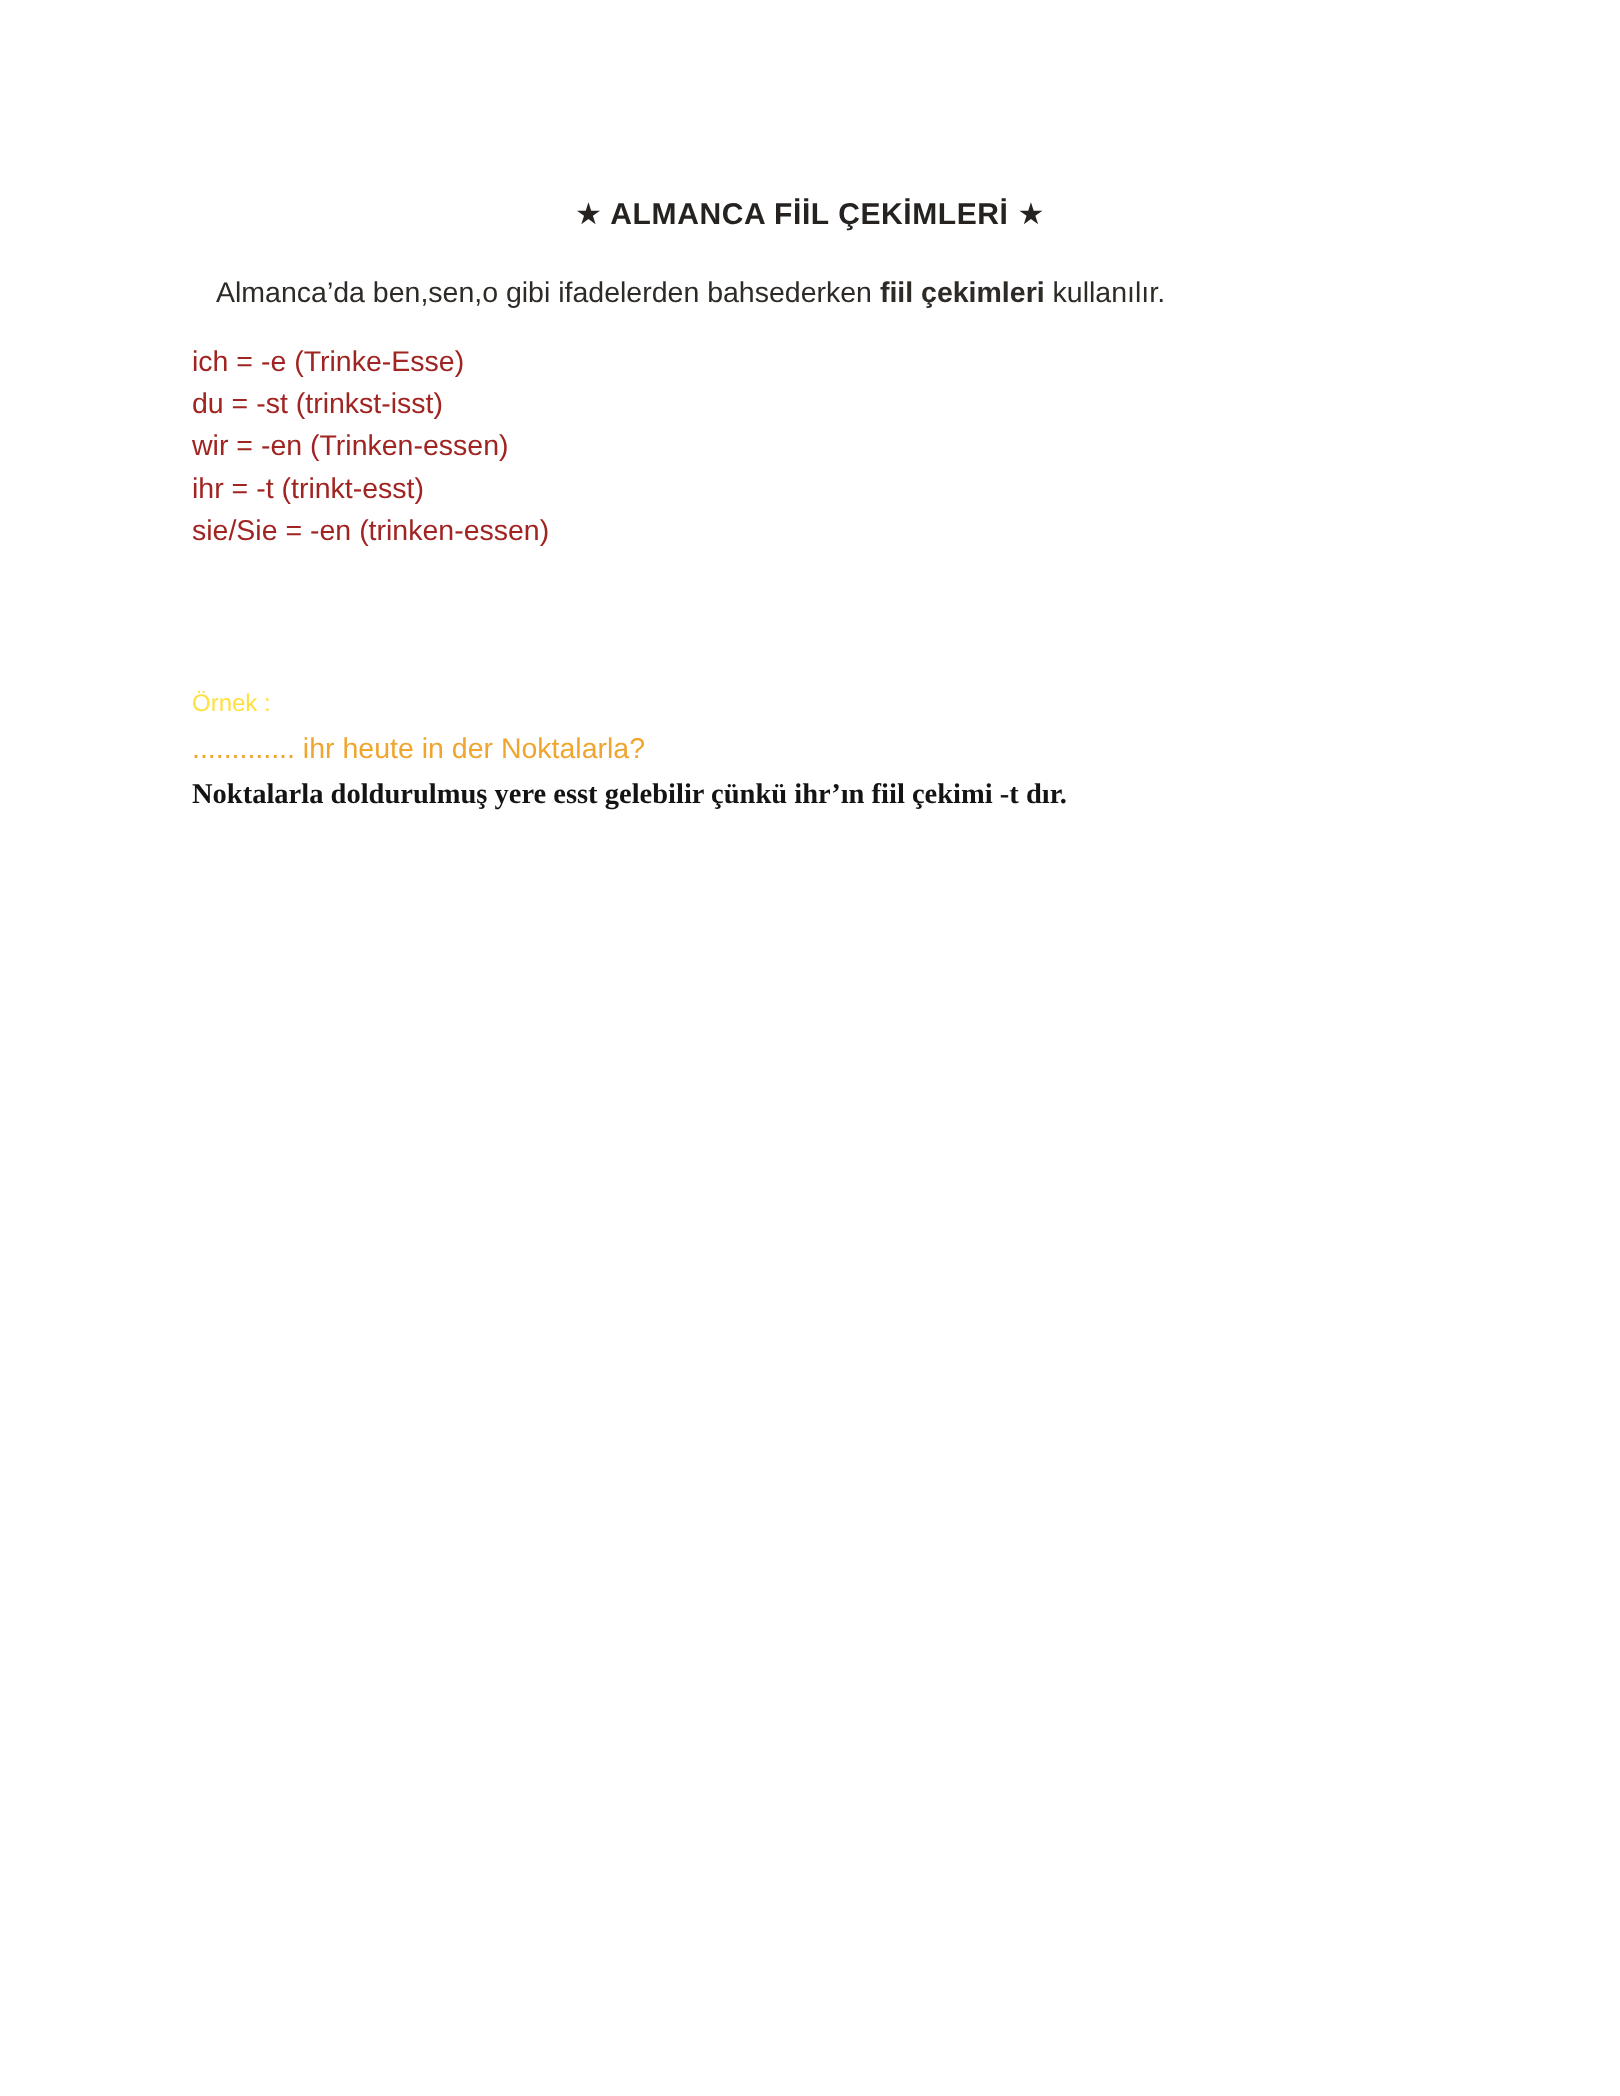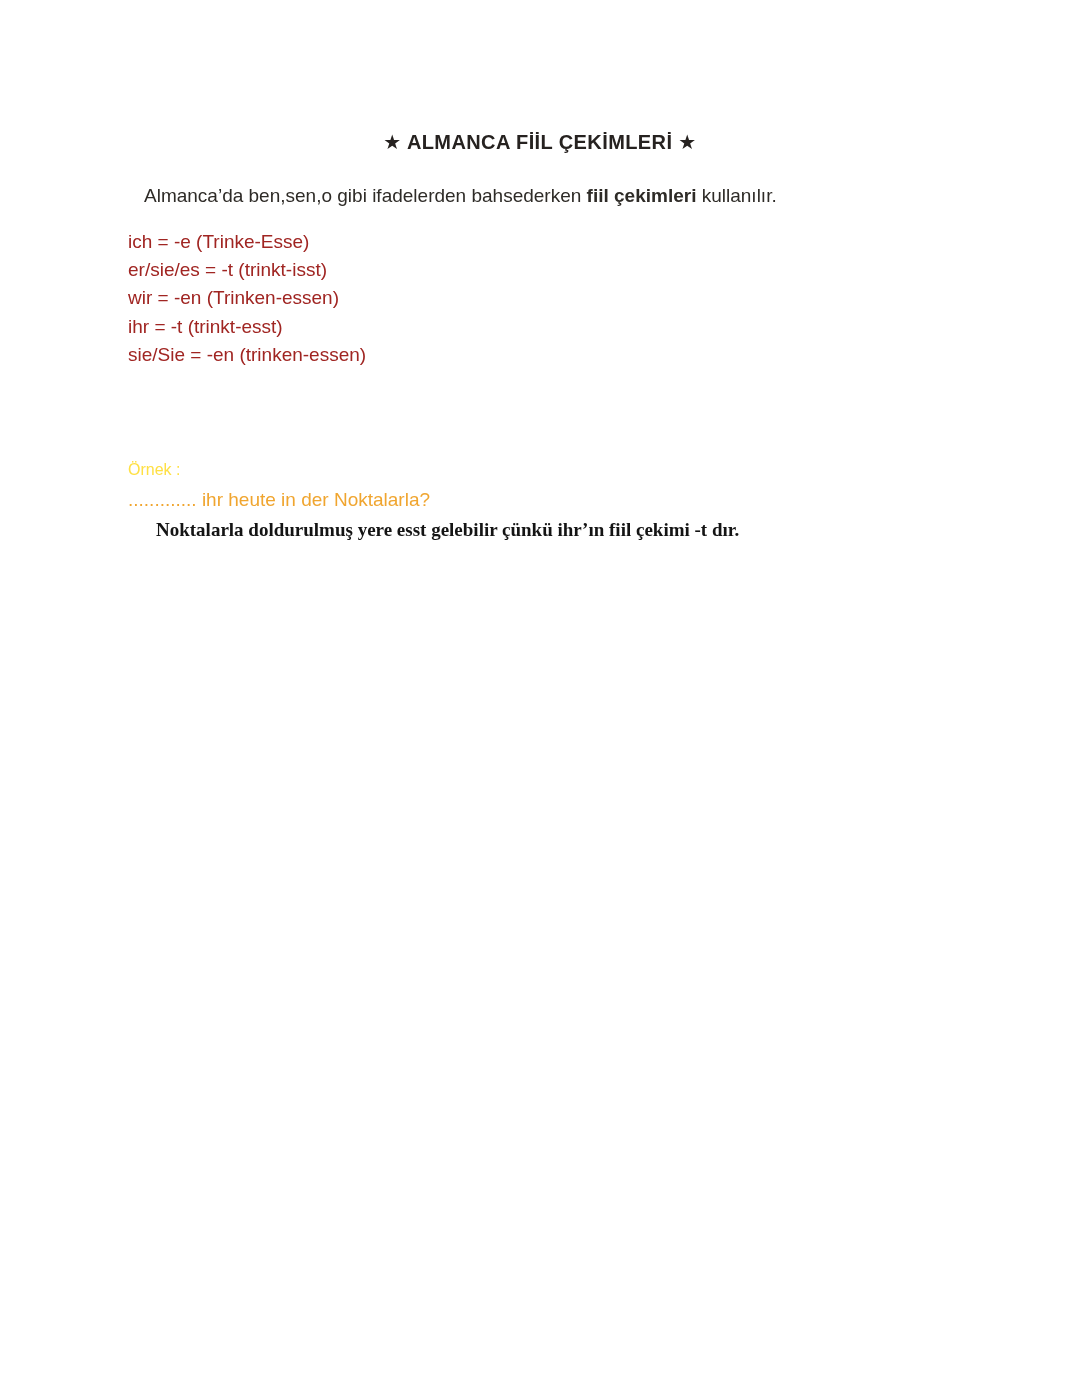--- a/index.html
+++ b/index.html
@@ -61,35 +61,34 @@
     color: #f0a52f;
   }
   .example-explanation {
     position: absolute;
     top: 519px;
     left: 128px;
     font-family: "Liberation Serif", "DejaVu Serif", serif;
     font-size: 19px;
     font-weight: 700;
     color: #141414;
-    margin-left: 28px;
   }
 </style>
 </head>
 <body>
 
 <div class="page">
 
   <h1 class="doc-title">★ ALMANCA FİİL ÇEKİMLERİ ★</h1>
 
   <p class="intro"><span>Almanca’da ben,sen,o gibi ifadelerden bahsederken </span><strong>fiil çekimleri</strong><span> kullanılır.</span></p>
 
   <div class="conjugations">
     <div>ich = -e (Trinke-Esse)</div>
-    <div>er/sie/es = -t (trinkt-isst)</div>
+    <div>du = -st (trinkst-isst)</div>
     <div>wir = -en (Trinken-essen)</div>
     <div>ihr = -t (trinkt-esst)</div>
     <div>sie/Sie = -en (trinken-essen)</div>
   </div>
 
   <div class="example-label">Örnek :</div>
 
   <div class="example-question">............. ihr heute in der Noktalarla?</div>
 
   <div class="example-explanation">Noktalarla doldurulmuş yere esst gelebilir çünkü ihr’ın fiil çekimi -t dır.</div>

